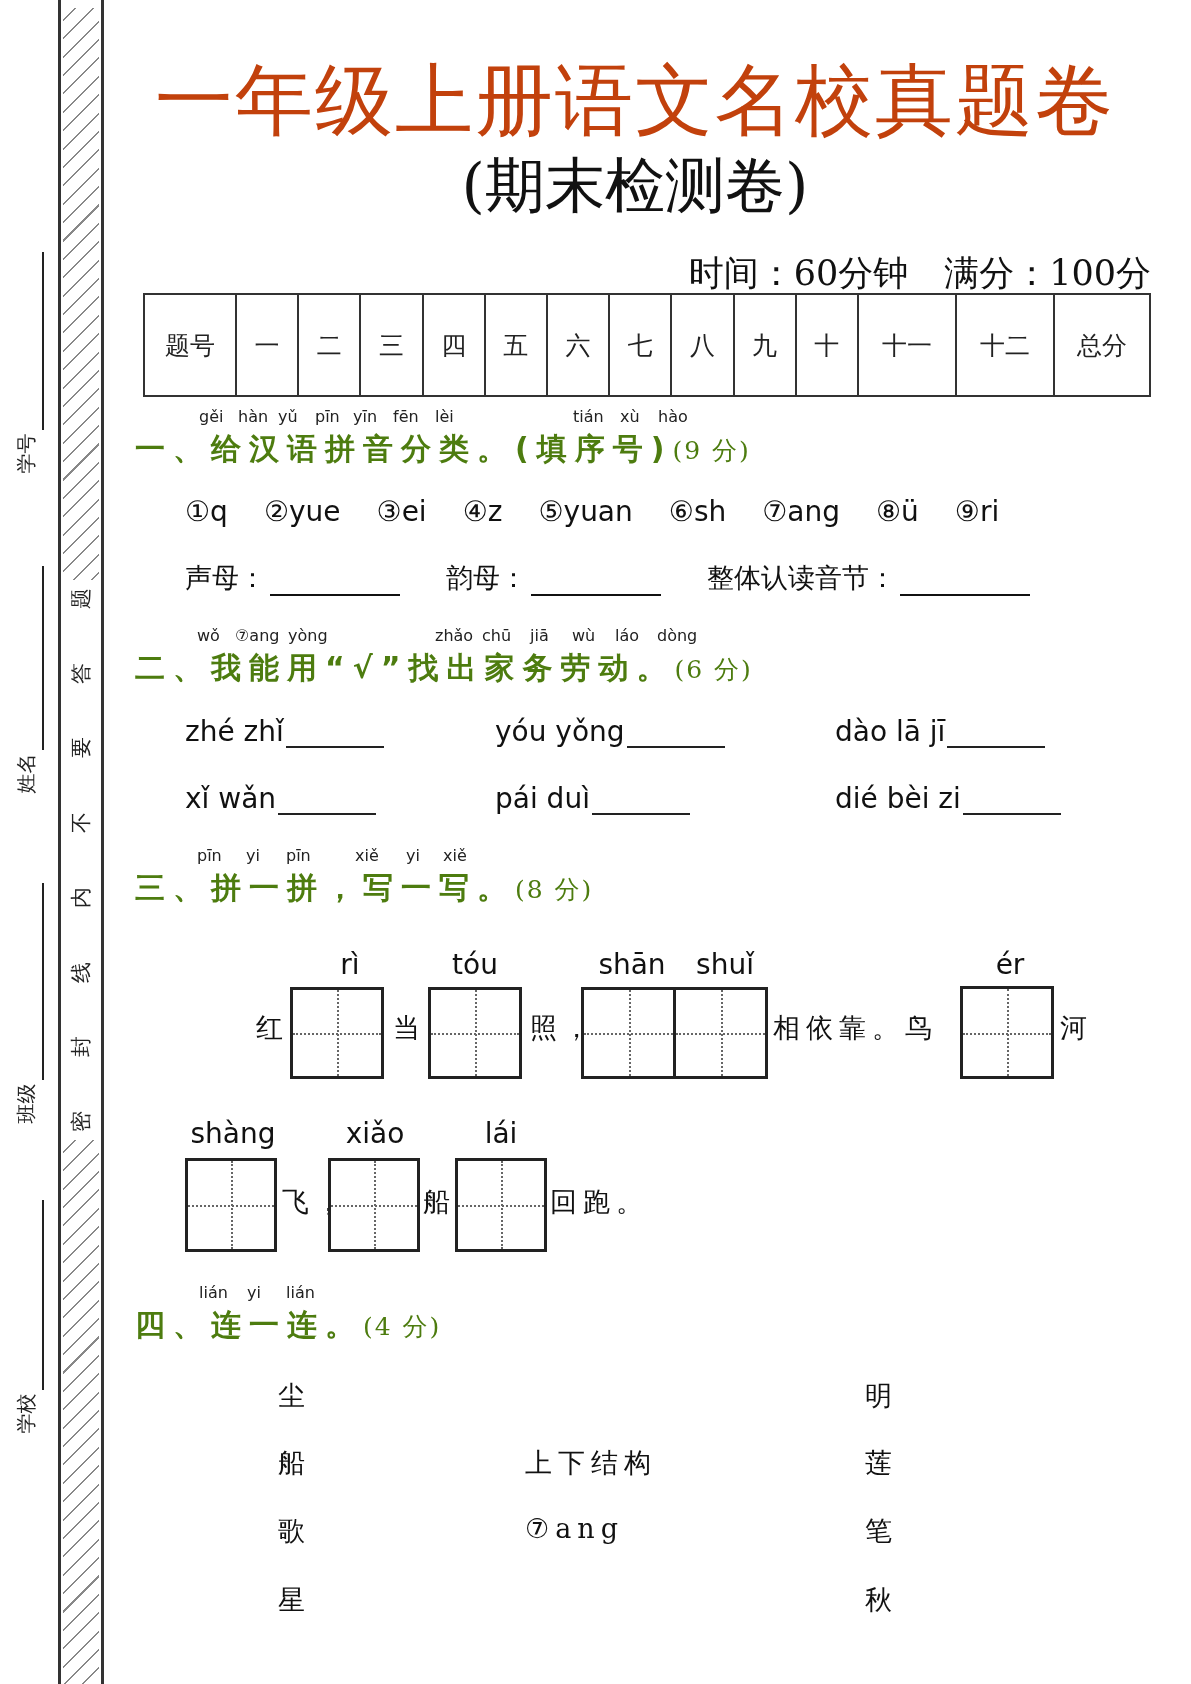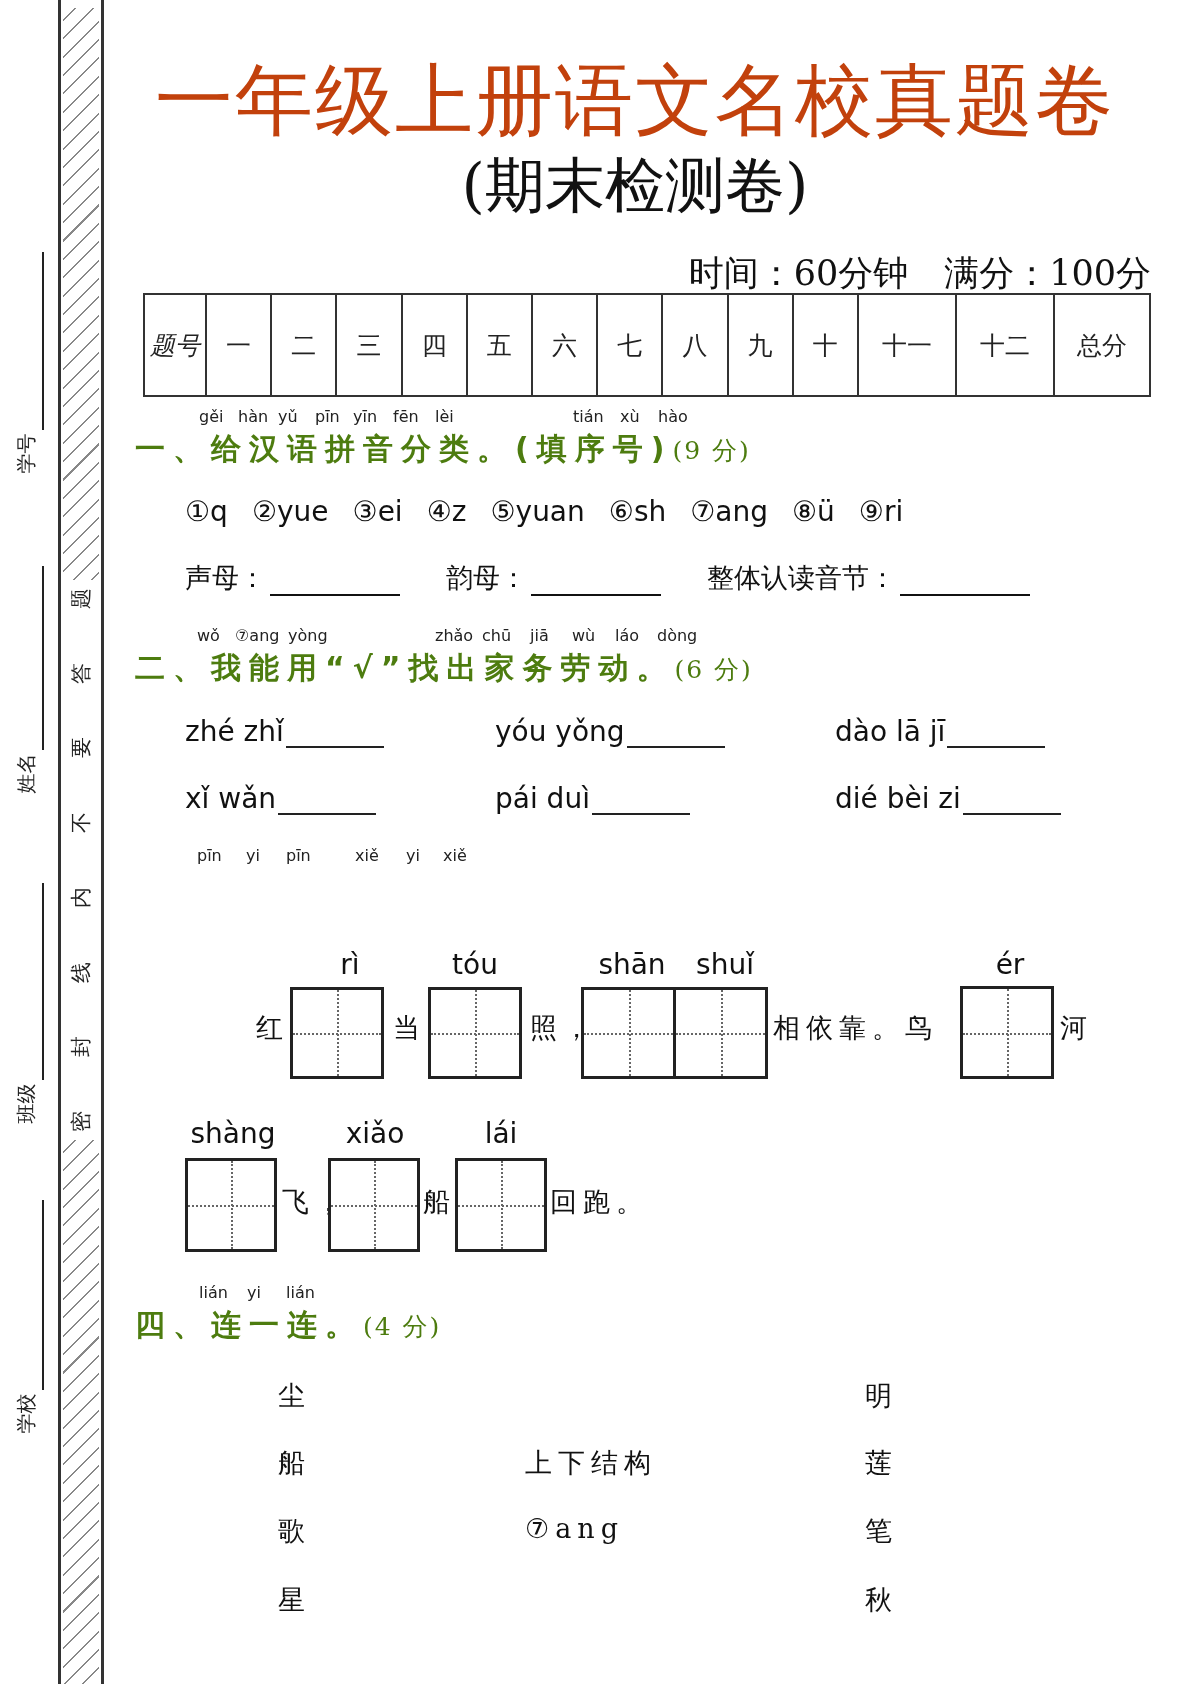--- a/index.html
+++ b/index.html
@@ -45,34 +45,34 @@
       position: absolute; right: 40px; top: 250px; font-family: "DejaVu Serif", serif; font-size: 35px; color: #111;
     }
     .meta span + span { margin-left: 36px; }
 
     
     table.score {
       position: absolute; left: 143px; top: 293px; border-collapse: collapse; width: 1008px; height: 104px;
       font-family: "DejaVu Serif", serif; font-size: 25px; color: #222;
     }
     table.score td { border: 2px solid #333; text-align: center; height: 52px; }
-    table.score td.head { width: 62px; font-style: italic; }
+    table.score td.head { width: 92px; }
 
     
     .section { position: absolute; left: 135px; }
     .pinyin-row { position: relative; height: 22px; font-size: 16px; color: #222; font-family: "DejaVu Sans", sans-serif; }
     .pinyin-row span { position: absolute; top: 0; white-space: nowrap; }
     .sec-title {
       font-size: 30px; font-weight: bold; letter-spacing: 8px; color: #4d7c0f; line-height: 40px; white-space: nowrap;
       font-family: "DejaVu Sans", sans-serif;
     }
     .sec-title .score-note { font-weight: normal; font-family: "DejaVu Serif", serif; font-size: 25px; letter-spacing: 2px; }
 
     
-    .options { position: absolute; left: 185px; top: 495px; font-size: 28px; font-family: "DejaVu Sans", sans-serif; color: #111; display: flex; gap: 24px; white-space: nowrap; }
+    .options { position: absolute; left: 185px; top: 495px; font-size: 28px; font-family: "DejaVu Sans", sans-serif; color: #111; display: flex; gap: 36px; white-space: nowrap; }
     .classify { position: absolute; left: 185px; top: 560px; display: flex; font-size: 27px; font-family: "DejaVu Serif", serif; color: #111; }
     .classify .field { display: flex; align-items: flex-end; margin-right: 46px; }
     .classify .blank { display: inline-block; width: 130px; border-bottom: 2px solid #111; height: 30px; margin-left: 4px; }
 
     
     .chores { position: absolute; left: 185px; top: 715px; width: 900px; display: grid; grid-template-columns: 310px 340px 250px; row-gap: 34px; }
     .chore { display: flex; align-items: flex-end; font-size: 28px; font-family: "DejaVu Sans", sans-serif; color: #111; white-space: nowrap; }
     .chore .blank { display: inline-block; width: 98px; border-bottom: 2px solid #222; height: 30px; margin-left: 2px; }
 
     
@@ -244,20 +244,23 @@
 
 <div class="section" style="top:846px;">
   <div class="pinyin-row">
     <span style="left:62px">pīn</span>
     <span style="left:111px">yi</span>
     <span style="left:151px">pīn</span>
     <span style="left:220px">xiě</span>
     <span style="left:271px">yi</span>
     <span style="left:308px">xiě</span>
   </div>
+  <div class="sec-title">
+    <span>三、拼一拼，写一写。</span><span class="score-note">(8 分)</span>
+  </div>
 </div>
 
 <span class="grid-py" style="left:325px;top:948px;width:50px;">rì</span>
 <span class="grid-py" style="left:430px;top:948px;width:90px;">tóu</span>
 <span class="grid-py" style="left:582px;top:948px;width:100px;">shān</span>
 <span class="grid-py" style="left:675px;top:948px;width:100px;">shuǐ</span>
 <span class="grid-py" style="left:980px;top:948px;width:60px;">ér</span>
 
 <span class="grid-char" style="left:256px;top:1010px;">红</span>
 <div class="tian" style="left:290px;top:987px;width:94px;height:92px;"></div>

